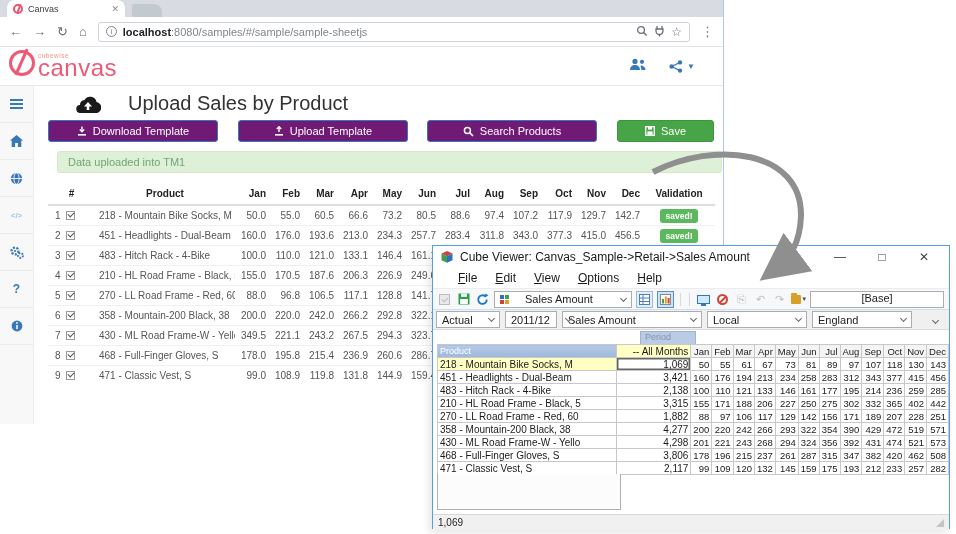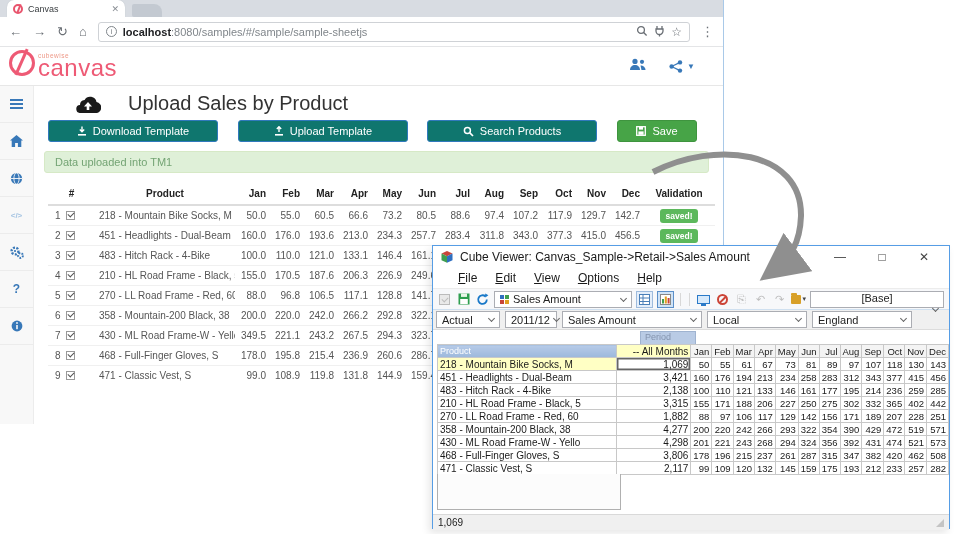--- a/index.html
+++ b/index.html
@@ -51,25 +51,25 @@
     border-right:1px solid #ececec; }
   .side-item { height:37px; display:flex; align-items:center; justify-content:center;
     border-bottom:1px solid #ececec; color:#3878b8; }
   .burger { width:13px; } .burger i { display:block; height:2px; background:#3878b8; margin:2px 0; }
   .glyph-code { font-size:8px; font-weight:bold; color:#a5c4e2; }
   .glyph-help { font-size:12px; font-weight:bold; }
 
   
   .page-title { position:absolute; left:75px; top:92px; display:flex; align-items:center; gap:27px;
     font-size:20px; color:#333; }
-  .btn { position:absolute; top:120px; height:22px; background:#0f766e; border:1px solid #3079bd;
+  .btn { position:absolute; top:120px; height:22px; background:#701a75; border:1px solid #3079bd;
     border-radius:3px; color:#fff; font-size:11px; display:flex; align-items:center;
     justify-content:center; gap:6px; }
   .btn.green { background:#47a447; border-color:#3f943f; }
-  .alert { position:absolute; left:44px; top:151px; width:665px; height:22px; background:#dff0d8;
+  .alert { position:absolute; left:57px; top:151px; width:665px; height:22px; background:#dff0d8;
     border:1px solid #d6e9c6; border-radius:3px; color:#74a474; font-size:11px;
     display:flex; align-items:center; padding-left:10px; }
 
   table.sales { position:absolute; left:48px; top:183px; width:665px; border-collapse:collapse;
     table-layout:fixed; font-size:10px; color:#555; }
   table.sales th { color:#222; font-weight:bold; height:22px; border-bottom:2px solid #ddd; }
   table.sales td { height:20px; border-top:1px solid #f0f0f0; }
   .c-num { width:47px; } .c-prod { width:140px; } .c-val { width:34px; } .c-check { width:72px; }
   td.num-cell { padding-left:7px; } 
   .numwrap { display:flex; align-items:center; gap:5px; }
@@ -93,21 +93,21 @@
   .cube-title-text { flex:1; font-size:12px; color:#1a1a1a; white-space:nowrap; overflow:hidden; }
   .win-btn { width:36px; text-align:center; font-size:12px; color:#444; }
   .cube-menu { height:20px; display:flex; align-items:center; padding:0 16px; }
   .menu-item { padding:0 9px; font-size:12px; color:#1a1a1a; }
   .menu-item::first-letter { text-decoration:underline; }
   .cube-toolbar { height:22px; background:#f7f8fa; border-top:1px solid #ececec;
     border-bottom:1px solid #cfe0f0; display:flex; align-items:center; gap:4px; padding:0 4px; }
   .ti { width:15px; height:15px; display:flex; align-items:center; justify-content:center; flex:0 0 auto; }
   .tb-sep { width:1px; height:13px; background:#d8d8d8; margin:0 2px; flex:0 0 auto; }
   .combo { height:17px; border:1px solid #abadb3; background:#fff; display:flex; align-items:center;
-    gap:4px; padding:0 5px; font-size:11px; color:#222; flex:0 0 auto; }
+    gap:16px; padding:0 5px; font-size:11px; color:#222; flex:0 0 auto; }
   .chev { width:5px; height:5px; border-right:1.5px solid #666; border-bottom:1.5px solid #666;
     transform:rotate(45deg); margin-left:auto; margin-top:-2px; flex:0 0 auto; }
   .dis-box { width:11px; height:11px; border:1px solid #bbb; background:#e9e9e9; position:relative; }
   .dis-box::after { content:""; position:absolute; left:2px; top:2px; width:5px; height:3px;
     border-left:1.5px solid #bdbdbd; border-bottom:1.5px solid #bdbdbd; transform:rotate(-45deg); }
   .tglbtn { width:17px; height:17px; border:1px solid #9ebbdd; background:#e4eefa;
     display:flex; align-items:center; justify-content:center; flex:0 0 auto; }
   .tglbtn.sel { border:1px solid #5b8fc9; background:#cfe3f7; }
   .monitor { width:13px; height:9px; border:1px solid #2979c8; background:#d6e9fb; position:relative; }
   .monitor::after { content:""; position:absolute; left:3px; bottom:-3px; width:5px; height:2px; background:#2979c8; }
@@ -281,21 +281,21 @@
       </svg>
     <span>Upload Template</span>
   </button>
   <button class="btn" style="left:427px;width:170px;">
     <svg width="11" height="11" viewBox="0 0 11 11">
         <circle cx="4.4" cy="4.4" r="3" fill="none" stroke="#fff" stroke-width="1.5"></circle>
         <line x1="6.8" y1="6.8" x2="10" y2="10" stroke="#fff" stroke-width="1.7"></line>
       </svg>
     <span>Search Products</span>
   </button>
-  <button class="btn green" style="left:617px;width:80px;">
+  <button class="btn green" style="left:617px;width:97px;">
     <svg width="10" height="10" viewBox="0 0 10 10">
         <rect x="0.7" y="0.7" width="8.6" height="8.6" fill="none" stroke="#fff" stroke-width="1.3"></rect>
         <rect x="3" y="1" width="4" height="2.6" fill="#fff"></rect>
         <rect x="2.4" y="5.4" width="5.2" height="3.4" fill="#fff"></rect>
       </svg>
     <span>Save</span>
   </button>
 
   <div class="alert">
       <span>Data uploaded into TM1</span>

